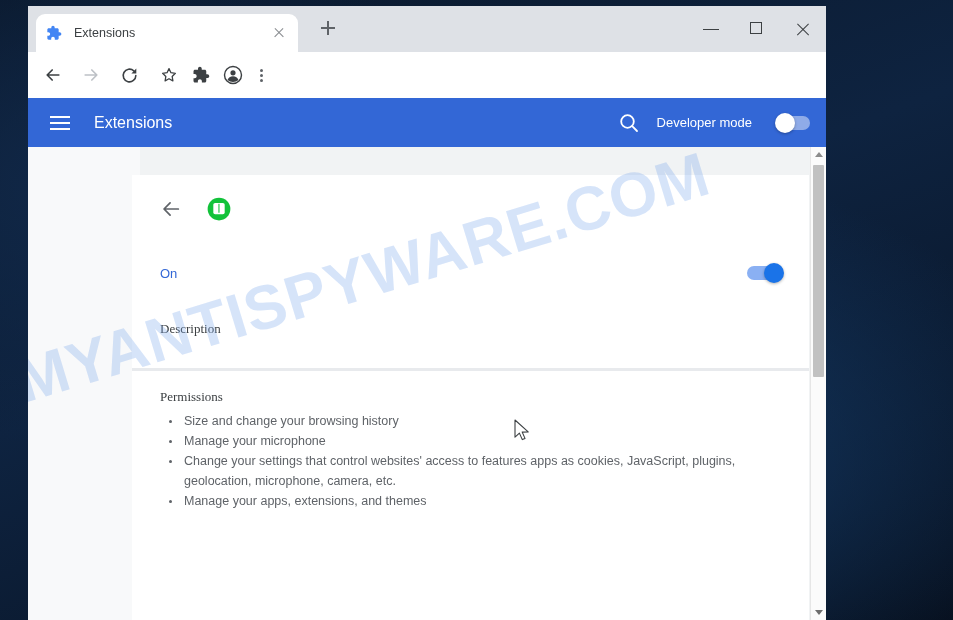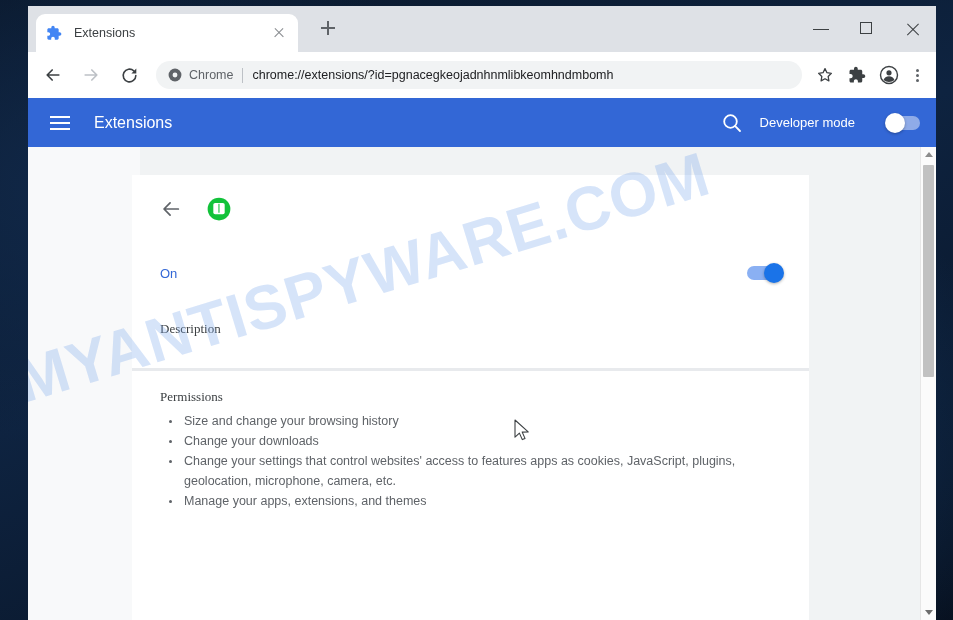--- a/index.html
+++ b/index.html
@@ -20,21 +20,21 @@
       radial-gradient(ellipse 700px 420px at 62% 72%, #143a66 0%, rgba(20,58,102,0) 68%),
       radial-gradient(ellipse 520px 380px at 12% 30%, #11294a 0%, rgba(17,41,74,0) 70%),
       linear-gradient(160deg, #0a182b 0%, #0e2340 45%, #07101e 100%);
   }
 
   
   #browser-window {
     position: absolute;
     left: 28px;
     top: 6px;
-    width: 908px;
+    width: 798px;
     height: 614px;
     background: #a16207;
     overflow: hidden;
   }
 
   
   .tabstrip {
     position: relative;
     height: 46px;
     background: #dee1e6;
@@ -214,21 +214,21 @@
   .hamburger span:nth-child(1){ top: 1px; }
   .hamburger span:nth-child(2){ top: 7px; }
   .hamburger span:nth-child(3){ top: 13px; }
   .ext-title {
     font-size: 16px;
     color: #ffffff;
     flex: 1 1 auto;
   }
   .hdr-search { width: 24px; height: 24px; flex: 0 0 24px; margin-right: 16px; }
   .devmode-label {
-    font-size: 13px; color: #ffffff; margin-right: 31px; white-space: nowrap;
+    font-size: 13px; color: #ffffff; margin-right: 24px; white-space: nowrap;
   }
   .switch-off {
     width: 34px; height: 14px;
     border-radius: 7px;
     background: rgba(255,255,255,.45);
     position: relative;
     flex: 0 0 34px;
   }
   .switch-off .knob {
     position: absolute;
@@ -448,31 +448,20 @@
       </svg>
     </div>
 
     <div class="nav-btn">
       <svg width="19" height="19" viewBox="0 0 24 24">
         <path fill="none" stroke="#3c4043" stroke-width="2" stroke-linecap="round" d="M20 12a8 8 0 1 1-2.6-5.9"></path>
         <path fill="#3c4043" d="M20.6 3.2v6.2h-6.2z"></path>
       </svg>
     </div>
 
-    <div class="omnibox">
-      <span class="chrome-chip">
-        <svg class="glyph" viewBox="0 0 24 24">
-          <circle cx="12" cy="12" r="11" fill="#5f6368"></circle>
-          <circle cx="12" cy="12" r="4.2" fill="#f1f3f4"></circle>
-        </svg>
-        <span class="word">Chrome</span>
-      </span>
-      <span class="chip-sep"></span>
-      <span class="url" title="chrome://extensions/?id=pgnacegkeojadnhnmlibkeomhndmbomh">chrome://extensions/?id=pgnacegkeojadnhnmlibkeomhndmbomh</span>
-    </div>
 
     <div class="tb-icon">
       <svg width="18" height="18" viewBox="0 0 24 24">
         <path fill="none" stroke="#3c4043" stroke-width="1.7" stroke-linejoin="round" d="M12 3.5l2.6 5.4 5.9.8-4.3 4.2 1 5.9-5.2-2.8-5.2 2.8 1-5.9L3.5 9.7l5.9-.8z"></path>
       </svg>
     </div>
 
     <div class="tb-icon">
       <svg width="18" height="18" viewBox="0 0 24 24">
         <path fill="#3c4043" d="M20.5 11H19V7c0-1.1-.9-2-2-2h-4V3.5C13 2.12 11.88 1 10.5 1S8 2.12 8 3.5V5H4c-1.1 0-1.99.9-1.99 2v3.8H3.5c1.49 0 2.7 1.21 2.7 2.7s-1.21 2.7-2.7 2.7H2V20c0 1.1.9 2 2 2h3.8v-1.5c0-1.49 1.21-2.7 2.7-2.7 1.49 0 2.7 1.21 2.7 2.7V22H17c1.1 0 2-.9 2-2v-4h1.5c1.38 0 2.5-1.12 2.5-2.5S21.88 11 20.5 11z"></path>
@@ -552,21 +541,21 @@
 
       <div class="divider"></div>
 
 
       <div class="divider"></div>
 
       <div class="sect">
         <div class="sect-title">Permissions</div>
         <ul class="perm-list">
           <li>Size and change your browsing history</li>
-          <li>Change your downloads</li>
+          <li>Manage your microphone</li>
           <li>Change your settings that control websites' access to features apps as cookies, JavaScript, plugins, geolocation, microphone, camera, etc.</li>
           <li>Manage your apps, extensions, and themes</li>
 
         </ul>
       </div>
     </div>
 
     <div class="watermark">MYANTISPYWARE.COM</div>
 
     <svg class="cursor" width="17" height="24" viewBox="0 0 17 24">

